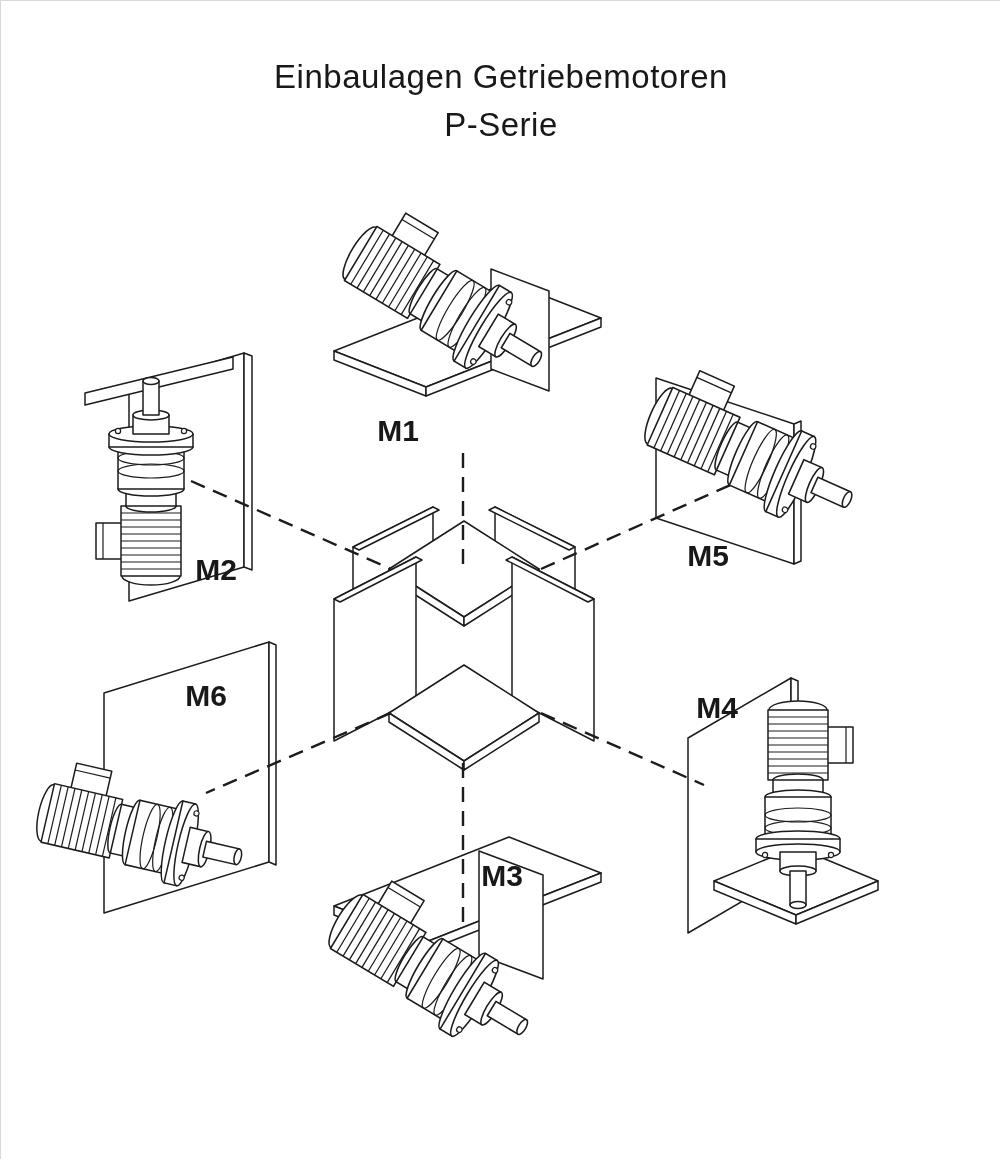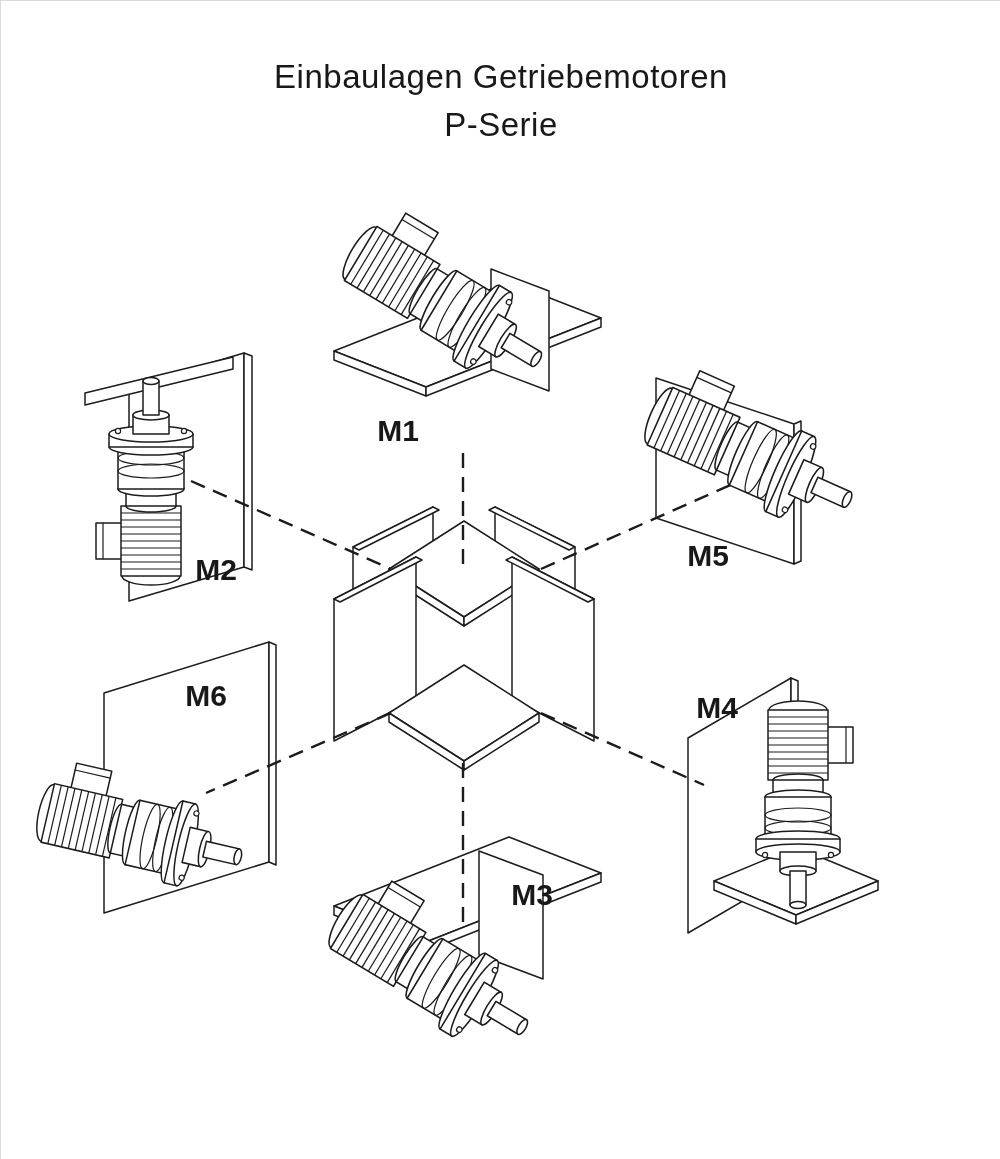--- a/index.html
+++ b/index.html
@@ -158,15 +158,15 @@
   <div class="title">
     <div>Einbaulagen Getriebemotoren</div>
     <div>P-Serie</div>
   </div>
 
   <div class="pos-label" style="left:397px;top:430px;">M1</div>
   <div class="pos-label" style="left:215px;top:569px;">M2</div>
   <div class="pos-label" style="left:707px;top:555px;">M5</div>
   <div class="pos-label" style="left:205px;top:695px;">M6</div>
   <div class="pos-label" style="left:716px;top:690px;margin-top:17px;">M4</div>
-  <div class="pos-label" style="left:531px;top:875px;margin-top:19px;">M3</div>
+  <div class="pos-label" style="left:501px;top:875px;">M3</div>
 
 </div>
 
 </body></html>

